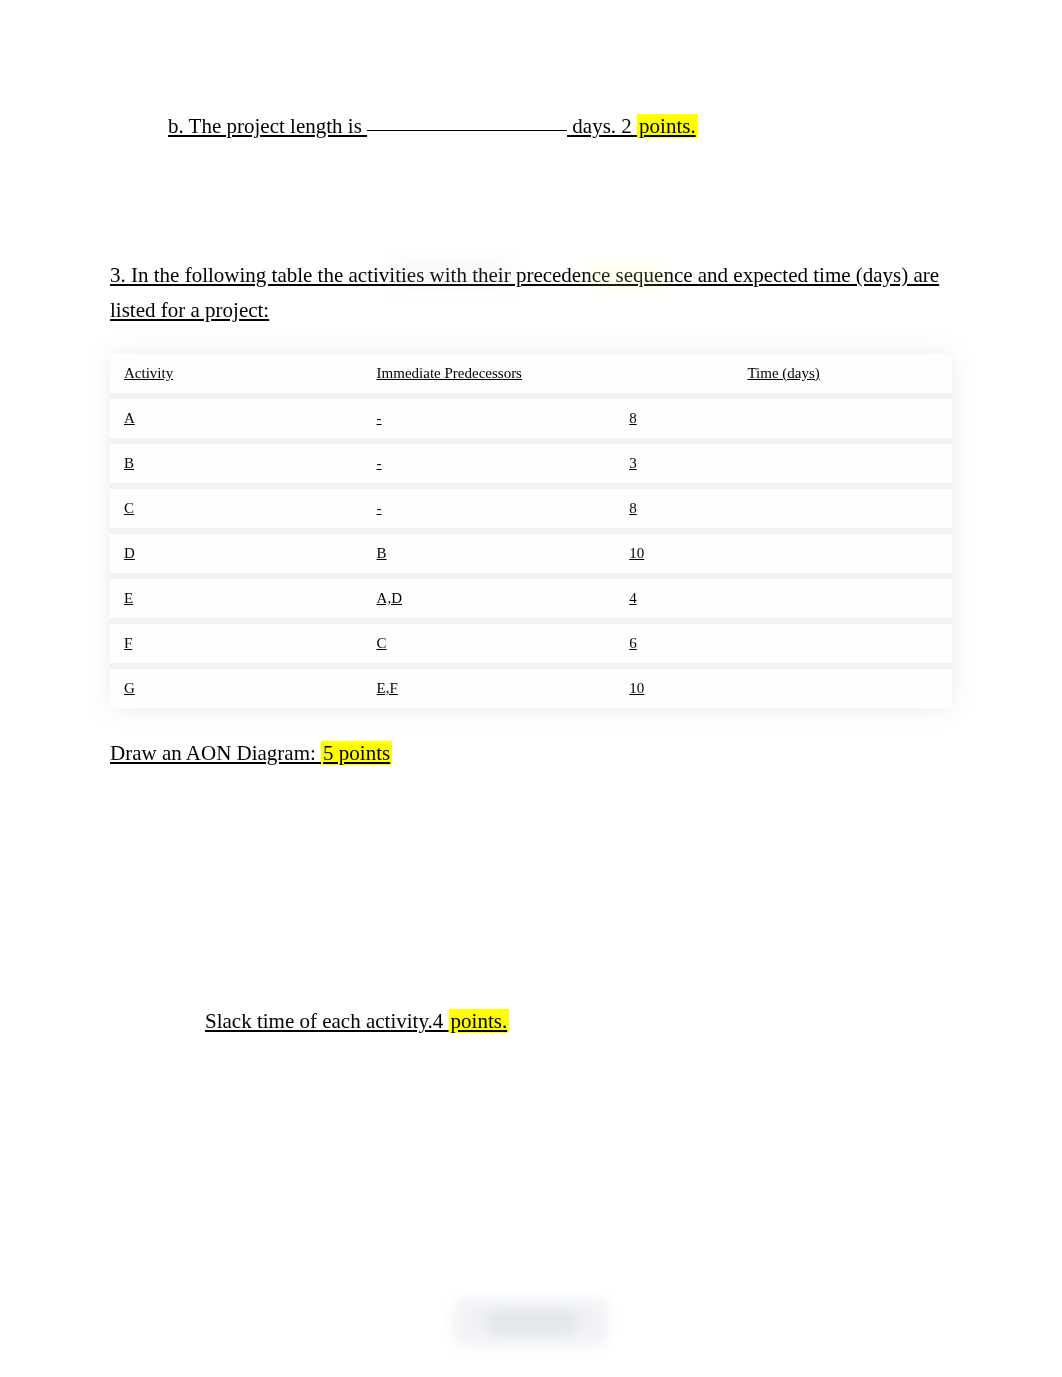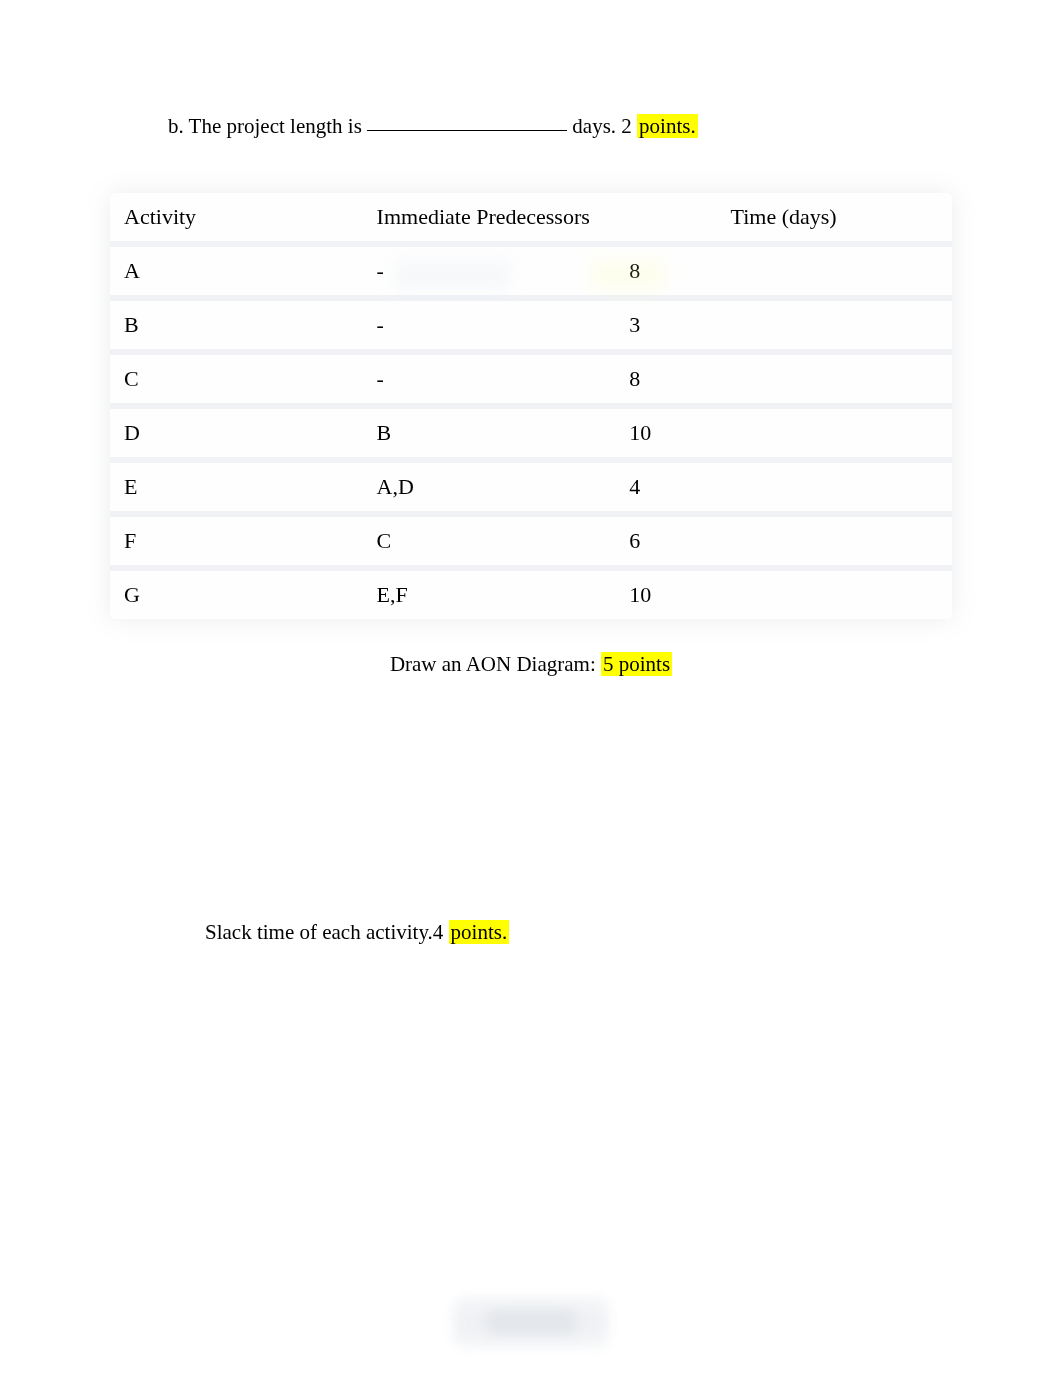--- a/index.html
+++ b/index.html
@@ -13,20 +13,21 @@
       background: #ffffff;
       width: 1062px;
       height: 1377px;
       position: relative;
       font-size: 21px;
       color: #000;
     }
     
     .page {
       padding: 110px 110px 40px 110px;
+      text-decoration: underline;
     }
     
     .line {
       margin-bottom: 8px;
       line-height: 1.5;
     }
     
     .line-b {
       padding-left: 58px;
       margin-bottom: 50px;
@@ -68,21 +69,21 @@
     table {
       width: 100%;
       border-collapse: separate;
       border-spacing: 0;
     }
     
     th, td {
       text-align: left;
       padding: 11px 14px;
       font-weight: normal;
-      font-size: 22px;
+      font-size: 15px;
       background: #fefefe;
     }
     
     th {
       font-weight: normal;
     }
     
     .col-activity {
       width: 30%;
     }
@@ -103,21 +104,20 @@
     tr + tr td, tr + tr th {
       border-top: 6px solid rgba(230, 234, 240, 0.6);
     }
     
     thead th {
       border-bottom: 6px solid rgba(230, 234, 240, 0.6);
     }
     
     .aon-line {
       margin-bottom: 240px;
-      text-align: center;
     }
     
     .answer-section {
       margin-top: 20px;
     }
     
     .answer-section .ans-line {
       padding-left: 58px;
       margin-bottom: 26px;
     }
@@ -172,20 +172,21 @@
   </style>
 </head>
 <body>
 
 <div class="page">
 
   <div class="line line-b">
     <span>b. The project length is </span><span class="blank"></span><span> days. 2 </span><span class="highlight">points.</span>
   </div>
 
+  <div class="q3-intro">3. In the following table the activities with their precedence sequence and expected time (days) are listed for a project:</div>
 
   <div class="table-wrapper">
     <table>
       <thead>
         <tr>
           <th class="col-activity">Activity</th>
           <th class="col-pred">Immediate Predecessors</th>
           <th class="col-time">Time (days)</th>
         </tr>
       </thead>

